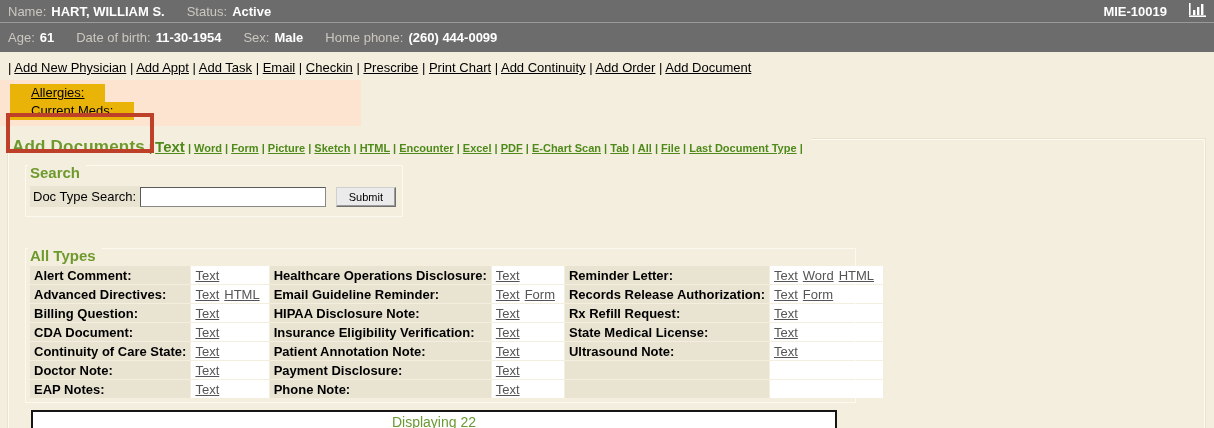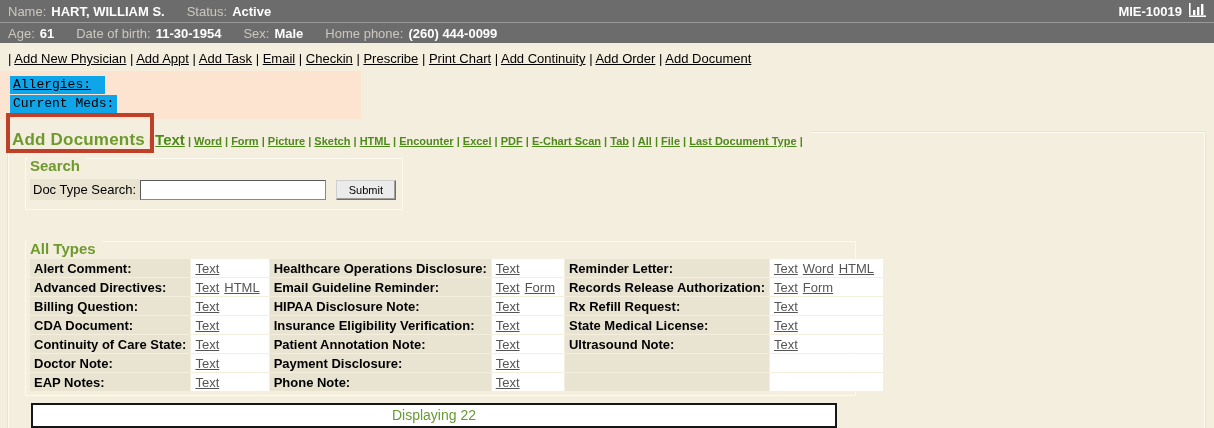--- a/index.html
+++ b/index.html
@@ -6,32 +6,32 @@
   html,body { width: 1214px; height: 428px; overflow: hidden; }
   body {
     font-family: "Liberation Sans", "DejaVu Sans", sans-serif;
     font-size: 13px;
     background: #f4eede;
     position: relative;
   }
   
   .bar { background: #6c6c6c; color: #fff; padding: 0 8px; display: flex; align-items: center; white-space: nowrap; }
   .bar1 { height: 22px; }
-  .bar2 { height: 21px; border-top: 1px solid #9a9a9a; }
+  .bar2 { height: 30px; border-top: 1px solid #9a9a9a; }
   .bar .lbl { color: #ccc8c0; margin-right: 5px; }
   .bar .val { color: #ffffff; font-weight: bold; }
   .bar .gap { width: 22px; display:inline-block; }
-  .bar1 .right { margin-left: auto; display: flex; align-items: center; gap: 7px; }
+  .bar1 .right { margin-left: auto; display: flex; align-items: center; gap: 22px; }
   .chart-ico { display:inline-block; }
   
   .action-row { padding: 8px 8px 2px 8px; color: #000; }
   .action-row a, .chart-info a { color: #000; text-decoration: underline; cursor: pointer; }
   
   .chart-info { background: #fce4d1; width: 361px; padding: 4px 0 6px 10px; margin-top: 3px; line-height: 18px; }
-  .chart-info .tag { background: #0ea5e9; padding: 0 3px; display: inline-block; min-width: 95px; font-family: Liberation Mono, monospace; }
+  .chart-info .tag { background: #eab308; padding: 0 21px; display: inline-block; min-width: 95px; }
   .chart-info .tag2 { text-decoration: none; }
   
   .annotation { position: absolute; left: 6px; top: 113px; width: 148px; height: 40px;
     border: 4px solid #bf4029; z-index: 30; pointer-events: none; }
   
   .main-box { margin: 13px 9px 0 8px; border: 1px solid #fdfaf0; outline: 1px solid rgba(220,213,195,.45);
     position: relative; padding-bottom: 6px; min-height: 290px; }
   .legend-row { display: inline-flex; align-items: baseline; background: #f4eede;
     margin: -13px 0 0 1px; padding: 0 8px 0 2px; position: relative; z-index: 5; white-space: nowrap; }
   .page-title { color: #6e9a2d; font-size: 17px; font-weight: bold; letter-spacing: .2px; padding-right: 4px; }

